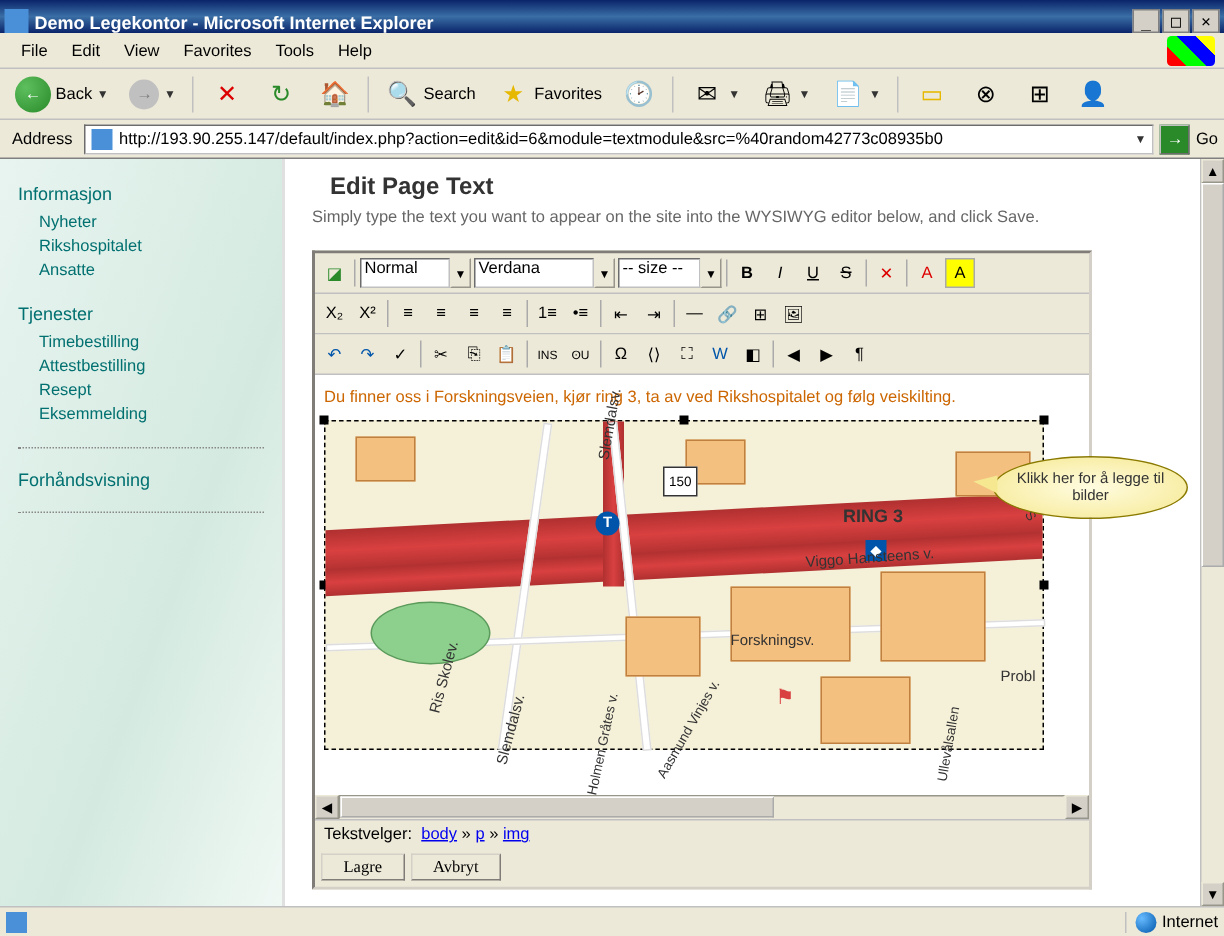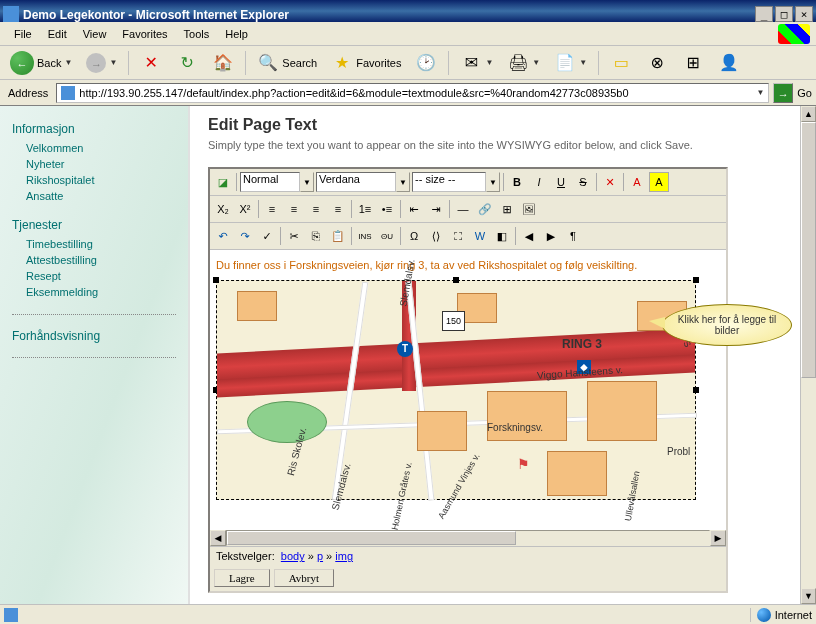--- a/index.html
+++ b/index.html
@@ -31,21 +31,21 @@
   .addressbar .go-btn { width: 20px; height: 20px; background: #2a8a2a; color: white; display: flex; align-items: center; justify-content: center; border: 1px outset #c0c0c0; }
   
   .content { display: flex; height: 498px; background: white; }
   .sidebar { width: 190px; background: linear-gradient(to bottom right, #e8f4f0 0%, #d4eae0 60%, #f0f8f4 100%); padding: 16px 12px; border-right: 2px solid #e0e0e0; }
   .sidebar h3 { color: #007070; font-size: 12px; font-weight: normal; margin-bottom: 4px; margin-top: 14px; }
   .sidebar h3:first-child { margin-top: 0; }
   .sidebar .nav-item { color: #007070; padding: 2px 0 2px 14px; cursor: pointer; font-size: 11px; }
   .sidebar .divider { border-top: 1px dotted #888; margin: 14px 0; }
   
   .main { flex: 1; padding: 10px 18px; overflow: hidden; position: relative; }
-  .main h2 { font-family: Verdana, sans-serif; color: #333; font-size: 16px; font-weight: bold; margin-bottom: 4px; }
+  .main h2 { font-family: Verdana, sans-serif; color: #333; font-size: 16px; font-weight: bold; margin-bottom: 4px; margin-left: 12px; }
   .main .subtitle { font-family: Verdana, sans-serif; color: #666; font-size: 11px; margin-bottom: 14px; line-height: 1.4; }
   
   .editor-frame { border: 2px inset #d4d0c8; background: #ece9d8; width: 520px; }
   .editor-toolbar { background: #ece9d8; border-bottom: 1px solid #c0c0c0; padding: 3px; display: flex; flex-wrap: wrap; gap: 2px; align-items: center; }
   .editor-toolbar2 { background: #ece9d8; border-bottom: 1px solid #c0c0c0; padding: 3px; display: flex; gap: 2px; align-items: center; }
   .et-btn { width: 20px; height: 20px; border: 1px solid transparent; display: inline-flex; align-items: center; justify-content: center; font-size: 11px; cursor: default; }
   .et-sep { width: 1px; height: 18px; background: #aaa; margin: 0 1px; }
   .et-select { height: 20px; font-size: 11px; border: 1px inset #c0c0c0; background: white; padding: 0 2px; }
   .et-sel-wrap { display: inline-flex; align-items: center; }
   .et-sel-wrap .dd { width: 14px; height: 20px; border: 1px outset #ece9d8; background: #ece9d8; display: flex; align-items: center; justify-content: center; font-size: 8px; }
@@ -177,21 +177,20 @@
     <div class="url-text">http://193.90.255.147/default/index.php?action=edit&amp;id=6&amp;module=textmodule&amp;src=%40random42773c08935b0</div>
     <span class="dropdown-arrow">▼</span>
   </div>
   <div class="go-btn">→</div>
   <span>Go</span>
 </div>
 
 <div class="content">
   <div class="sidebar">
     <h3>Informasjon</h3>
-    <div class="nav-item">Velkommen</div>
     <div class="nav-item">Nyheter</div>
     <div class="nav-item">Rikshospitalet</div>
     <div class="nav-item">Ansatte</div>
     <h3>Tjenester</h3>
     <div class="nav-item">Timebestilling</div>
     <div class="nav-item">Attestbestilling</div>
     <div class="nav-item">Resept</div>
     <div class="nav-item">Eksemmelding</div>
     <div class="divider"></div>
     <h3>Forhåndsvisning</h3>
@@ -210,21 +209,21 @@
         <div class="et-sep"></div>
         <div class="et-sel-wrap">
           <div class="et-select" style="width:60px">Normal</div>
             <div class="dd">▼</div>
         </div>
         <div class="et-sel-wrap">
           <div class="et-select" style="width:80px">Verdana</div>
             <div class="dd">▼</div>
         </div>
         <div class="et-sel-wrap">
-          <div class="et-select" style="width:74px">-- size --</div>
+          <div class="et-select" style="width:55px">-- size --</div>
             <div class="dd">▼</div>
         </div>
         <div class="et-sep"></div>
         <div class="et-btn">
             <b>B</b>
           </div>
         <div class="et-btn">
             <i>I</i>
           </div>
         <div class="et-btn">

